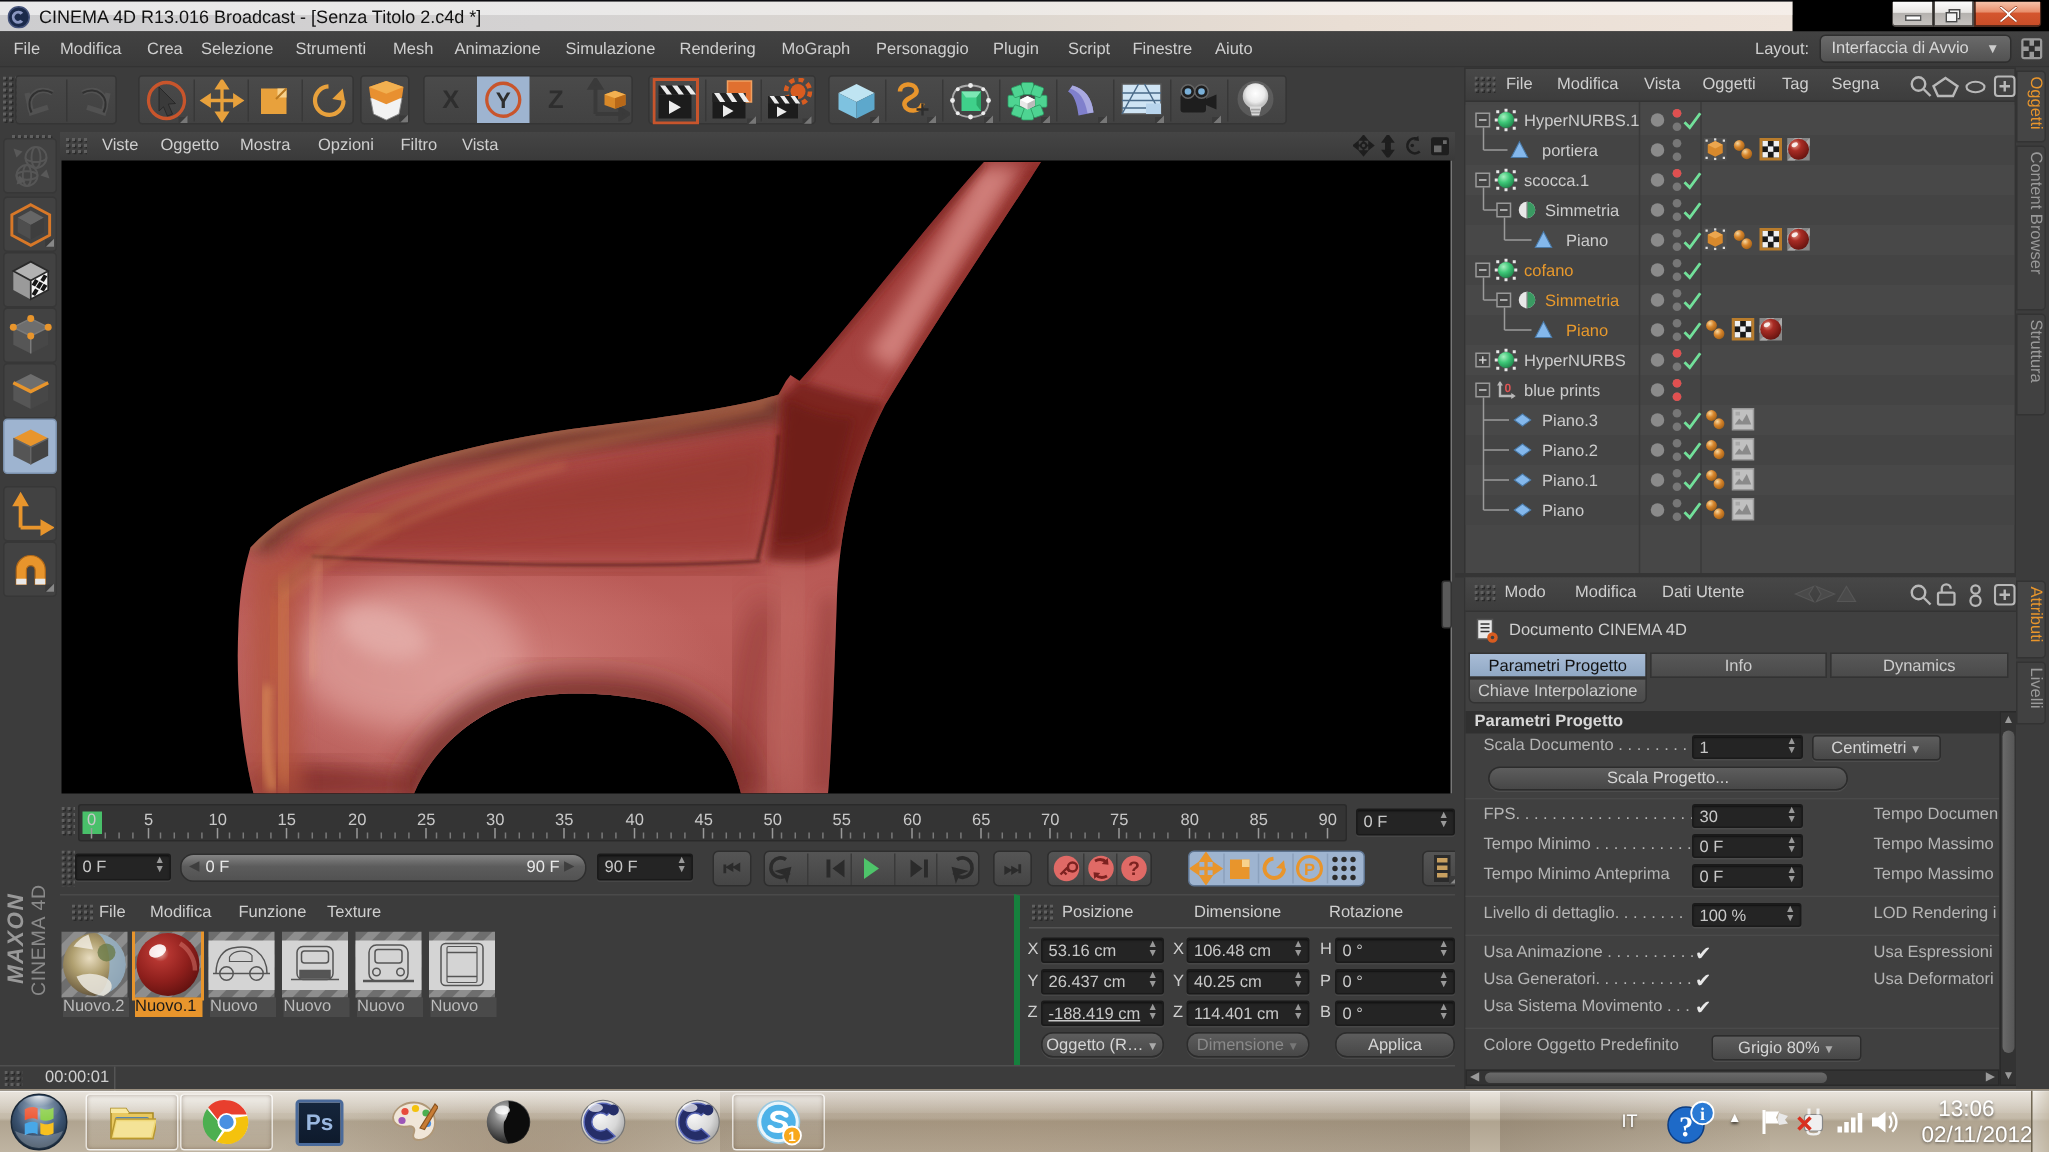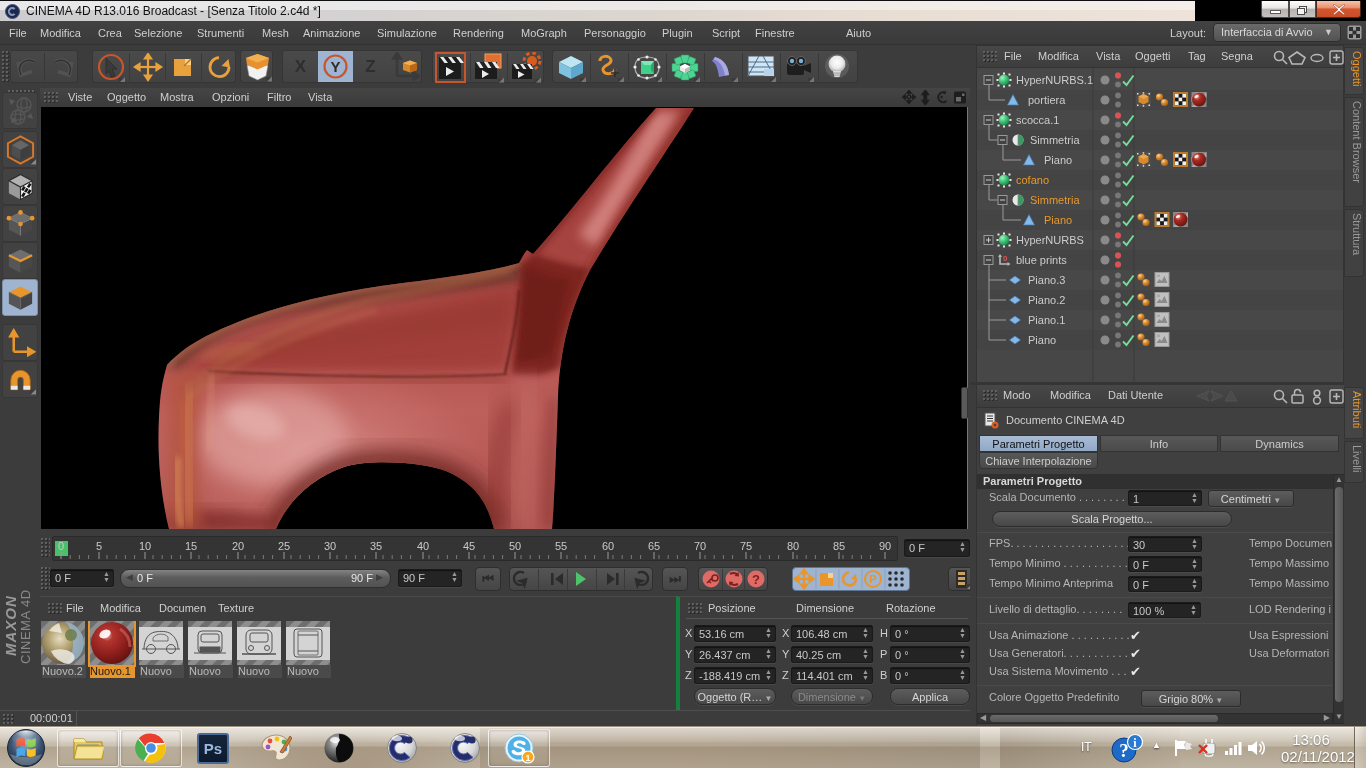--- a/index.html
+++ b/index.html
@@ -49,21 +49,21 @@
   <span class="abs" style="left:197px;top:6px;">Strumenti</span>
   <span class="abs" style="left:262px;top:6px;">Mesh</span>
   <span class="abs" style="left:303px;top:6px;">Animazione</span>
   <span class="abs" style="left:377px;top:6px;">Simulazione</span>
   <span class="abs" style="left:453px;top:6px;">Rendering</span>
   <span class="abs" style="left:521px;top:6px;">MoGraph</span>
   <span class="abs" style="left:584px;top:6px;">Personaggio</span>
   <span class="abs" style="left:662px;top:6px;">Plugin</span>
   <span class="abs" style="left:712px;top:6px;">Script</span>
   <span class="abs" style="left:755px;top:6px;">Finestre</span>
-  <span class="abs" style="left:810px;top:6px;margin-left:36px;">Aiuto</span>
+  <span class="abs" style="left:810px;top:6px;">Aiuto</span>
   <span class="abs" style="left:1170px;top:6px;">Layout:</span>
   <div class="abs" style="left:1213px;top:2px;width:128px;height:19px;background:linear-gradient(#6a6a6a,#525252);border:1px solid #2e2e2e;border-radius:4px;">
     <span class="abs" style="left:7px;top:2px;color:#d8d8d8;">Interfaccia di Avvio</span>
     <span class="abs" style="left:110px;top:3px;color:#ccc;font-size:9px;">▼</span>
   </div>
   <svg class="abs" style="left:1347px;top:4px" width="15" height="15" viewBox="0 0 15 15">
       <rect x="0.5" y="0.5" width="14" height="14" fill="#9a9a9a" rx="2"></rect>
       <g fill="#2e2e2e">
         <rect x="2" y="2" width="4" height="4"></rect>
         <rect x="9" y="2" width="4" height="4"></rect>
@@ -685,21 +685,21 @@
         <path d="M23 21 l-5 0 5 -5z" fill="#888"></path>
     </svg>
   </div>
 </div>
 
 <div class="abs" style="left:40px;top:596px;width:636px;height:114px;background:#3c3c3c;border-top:1px solid #4a4a4a;" id="materials">
   <div class="abs txt" style="left:0;top:0;width:100%;height:22px;">
     <div class="abs grip" style="left:8px;top:6px;width:14px;height:11px;"></div>
     <span class="abs" style="left:26px;top:5px;">File</span>
     <span class="abs" style="left:60px;top:5px;">Modifica</span>
-    <span class="abs" style="left:119px;top:5px;">Documen</span>
+    <span class="abs" style="left:119px;top:5px;">Funzione</span>
     <span class="abs" style="left:178px;top:5px;">Texture</span>
   </div>
 
   <svg class="abs" style="left:0;top:24px" width="300" height="58" viewBox="0 0 300 58">
     <defs>
       <pattern id="chk" width="12" height="12" patternUnits="userSpaceOnUse" patternTransform="rotate(45)">
           <rect width="12" height="12" fill="#8e8e8e"></rect>
           <rect width="6" height="12" fill="#6e6e6e"></rect>
         </pattern>
       <radialGradient id="redball" cx="0.38" cy="0.32" r="0.75">
@@ -795,21 +795,21 @@
   <div class="field" style="left:111px;top:28px;width:82px;height:17px;">106.48 cm<span class="spin">▲<br>▼</span></div>
   <span class="abs txt" style="left:200px;top:30px;">H</span>
   <div class="field" style="left:210px;top:28px;width:80px;height:17px;">0 °<span class="spin">▲<br>▼</span></div>
   <span class="abs txt" style="left:5px;top:51px;">Y</span>
   <div class="field" style="left:14px;top:49px;width:82px;height:17px;">26.437 cm<span class="spin">▲<br>▼</span></div>
   <span class="abs txt" style="left:102px;top:51px;">Y</span>
   <div class="field" style="left:111px;top:49px;width:82px;height:17px;">40.25 cm<span class="spin">▲<br>▼</span></div>
   <span class="abs txt" style="left:200px;top:51px;">P</span>
   <div class="field" style="left:210px;top:49px;width:80px;height:17px;">0 °<span class="spin">▲<br>▼</span></div>
   <span class="abs txt" style="left:5px;top:72px;">Z</span>
-  <div class="field" style="left:14px;top:70px;width:82px;height:17px;">-188.419 cm<span class="spin">▲<br>▼</span></div>
+  <div class="field" style="left:14px;top:70px;width:82px;height:17px;text-decoration:underline;">-188.419 cm<span class="spin">▲<br>▼</span></div>
   <span class="abs txt" style="left:102px;top:72px;">Z</span>
   <div class="field" style="left:111px;top:70px;width:82px;height:17px;">114.401 cm<span class="spin">▲<br>▼</span></div>
   <span class="abs txt" style="left:200px;top:72px;">B</span>
   <div class="field" style="left:210px;top:70px;width:80px;height:17px;">0 °<span class="spin">▲<br>▼</span></div>
   <div class="btn" style="left:14px;top:91px;width:82px;height:17px;line-height:16px;">Oggetto (R…<span style="font-size:8px;color:#aaa;"> ▼</span></div>
   <div class="btn" style="left:111px;top:91px;width:82px;height:17px;line-height:16px;color:#8a8a8a;">Dimensione<span style="font-size:8px;color:#777;"> ▼</span></div>
   <div class="btn" style="left:210px;top:91px;width:80px;height:17px;line-height:16px;">Applica</div>
 </div>
 
 <div class="abs" style="left:0;top:710px;width:970px;height:16px;background:#3c3c3c;border-top:1px solid #4f4f4f;">

